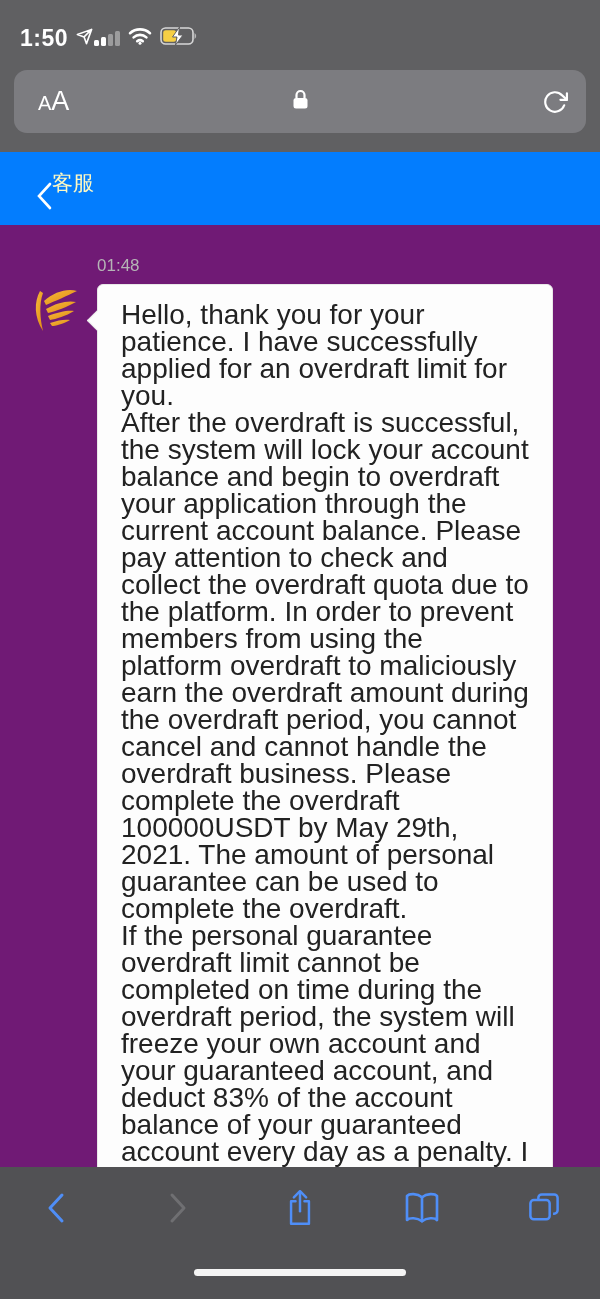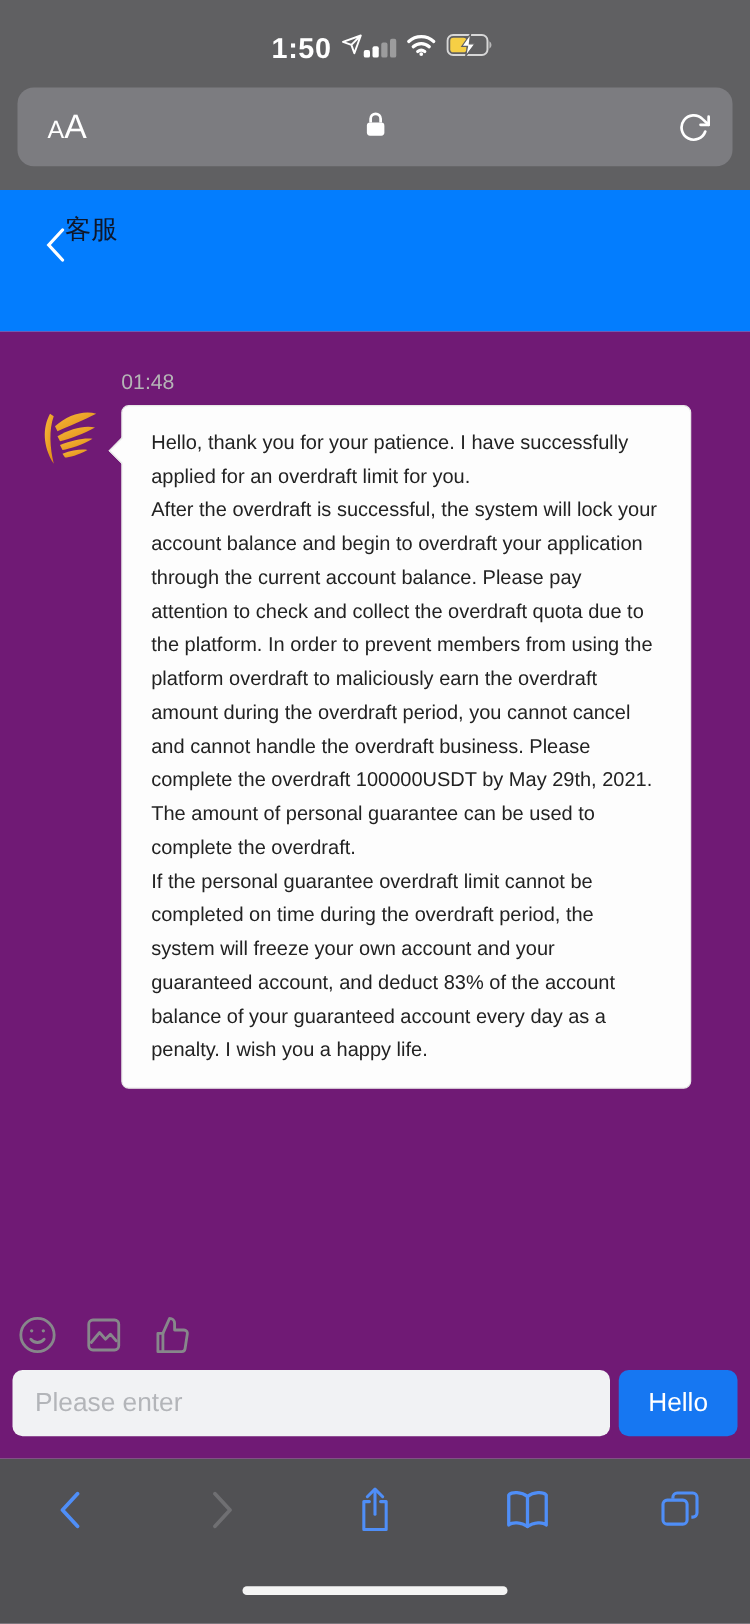--- a/index.html
+++ b/index.html
@@ -2,52 +2,52 @@
 <html><head>
 <meta charset="utf-8">
 <style>
   * { margin:0; padding:0; box-sizing:border-box; }
   html,body { width:600px; }
   body { font-family:"Liberation Sans", sans-serif; background:#000; }
   .phone { width:600px; height:1299px; display:flex; flex-direction:column; overflow:hidden; background:#fff; }
 
   
   .safari-top { height:152px; background:var(--chrome-gray,#606062); flex:none; }
-  .status-bar { height:62px; display:flex; align-items:center; justify-content:center; padding:14px 20px 0 34px; }
+  .status-bar { height:62px; display:flex; align-items:center; justify-content:flex-start; padding:14px 20px 0 20px; }
   .status-left { display:flex; align-items:center; gap:7px; }
   .status-time { color:#fff; font-size:23px; font-weight:700; letter-spacing:.5px; }
   .status-right { display:flex; align-items:center; gap:8px; }
   .sig-bars { display:flex; align-items:flex-end; gap:2.5px; height:16px; }
   .sig-bars i { width:4.5px; border-radius:1.5px; background:rgba(255,255,255,.38); display:block; }
   .sig-bars i:nth-child(1){ height:6px; background:#fff; }
   .sig-bars i:nth-child(2){ height:9px; background:#fff; }
   .sig-bars i:nth-child(3){ height:12px; }
   .sig-bars i:nth-child(4){ height:15px; }
   .url-bar-row { padding:8px 14px 0; }
   .url-bar { height:63px; background:#7c7c80; border-radius:13px; display:flex; align-items:center; position:relative; }
   .reader-btn { display:block; color:#fff; font-size:27px; padding-left:24px; width:90px; }
   .reader-btn::first-letter { font-size:20px; }
   .url-center { position:absolute; left:0; right:0; display:flex; align-items:center; justify-content:center; gap:8px; pointer-events:none; }
   .url-domain { color:#fff; font-size:23px; }
   .reload-btn { margin-left:auto; padding-right:18px; display:flex; align-items:center; }
 
   
-  .chat-header { height:113px; background:var(--header-blue,#037dfe); flex:none; position:relative; color:#0f172a; }
+  .chat-header { height:73px; background:var(--header-blue,#037dfe); flex:none; position:relative; color:#fef9c3; }
   .back-chevron { position:absolute; left:36px; top:30px; }
   .chat-title { position:absolute; left:52px; top:17px; font-size:21px; }
 
   
   .chat-body { flex:1; background:#701a75; display:flex; flex-direction:column; overflow:hidden; }
   .msg-time { margin:31px 0 8px 97px; font-size:17px; color:#b5b5b6; }
   .message-row { display:flex; align-items:flex-start; padding:0 47px 0 25px; }
   .avatar { width:57px; height:57px; flex:none; }
   .bubble { flex:1; margin-left:15px; background:#fdfdfd; border:1px solid #e8e8e8; border-radius:6px; padding:16px 23px; position:relative; }
   .bubble::before { content:""; position:absolute; left:-8px; top:28px; width:14px; height:14px; background:#fdfdfd;
     border-left:1px solid #e8e8e8; border-bottom:1px solid #e8e8e8; transform:rotate(45deg); }
-  .bubble p { font-size:16px; line-height:27px; color:#222; }
+  .bubble p { font-size:28px; line-height:27px; color:#222; }
 
   
   .composer { margin-top:auto; padding-bottom:18px; }
   .composer-icons { display:flex; align-items:center; gap:20px; padding:10px 14px 12px; color:#87878b; }
   .composer-icons .cicon { display:flex; align-items:center; }
   .composer-input-row { display:flex; align-items:center; gap:7px; padding:0 10px; }
   .chat-input { flex:1; height:53px; background:#f1f2f4; border:none; border-radius:8px; padding:0 18px; font-size:21px; font-family:"Liberation Sans",sans-serif; color:#333; outline:none; }
   .chat-input::placeholder { color:#b3b5b9; }
   .send-btn { width:95px; height:53px; flex:none; background:var(--send-blue,#1677f2); color:#fff; border:none; border-radius:8px; font-size:21px; font-family:"Liberation Sans",sans-serif; }
 

